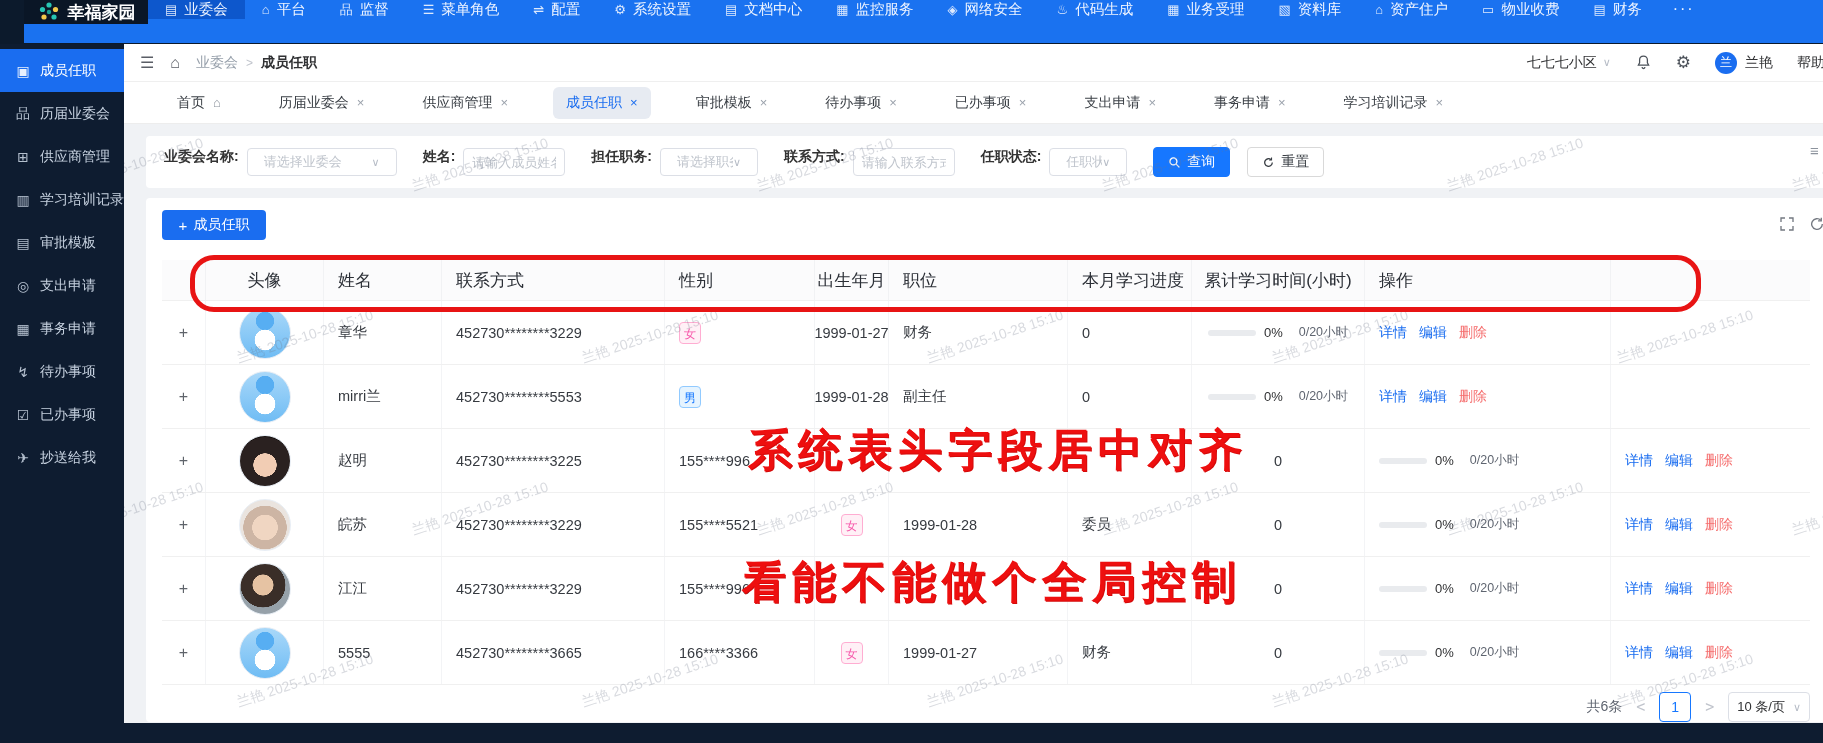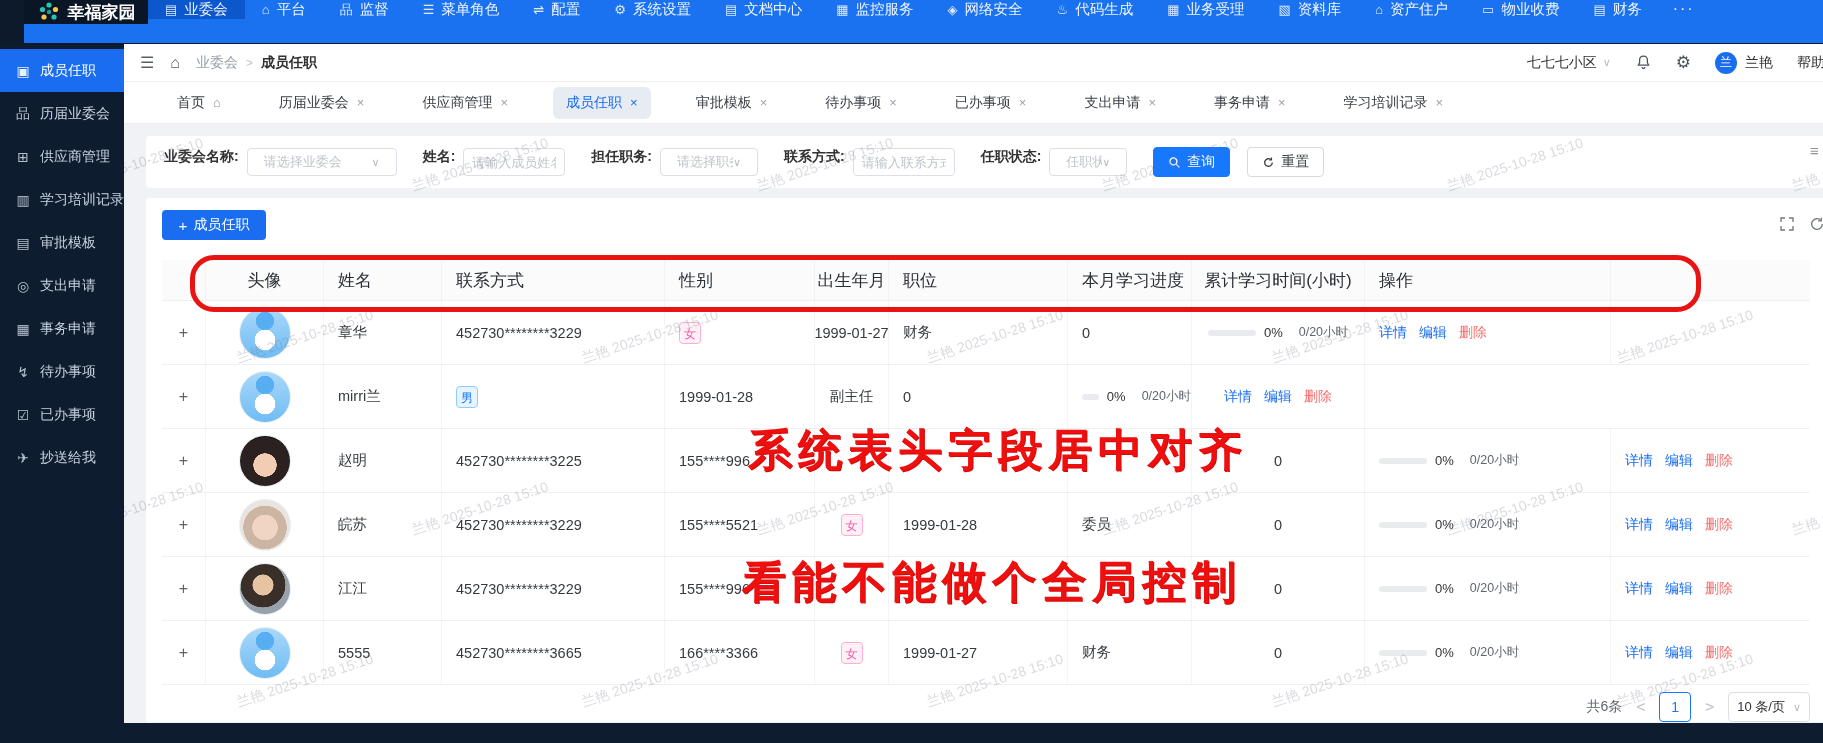--- a/index.html
+++ b/index.html
@@ -489,20 +489,21 @@
             </div>
 
             <div class="tr">
               <div class="td">
                 <span class="expand">+</span>
               </div>
               <div class="td">
                 <span class="avatar" data-av="boy"></span>
               </div>
               <div class="td">mirri兰</div>
+              <div class="td">452730********5553</div>
               <div class="td">
                 <span class="badge" data-g="m">男</span>
               </div>
               <div class="td">1999-01-28</div>
               <div class="td">副主任</div>
               <div class="td">0</div>
               <div class="td td-prog">
                 <span class="ptrack"></span>
                 <span class="ppct">0%</span>
                 <span class="phrs">0/20小时</span>

